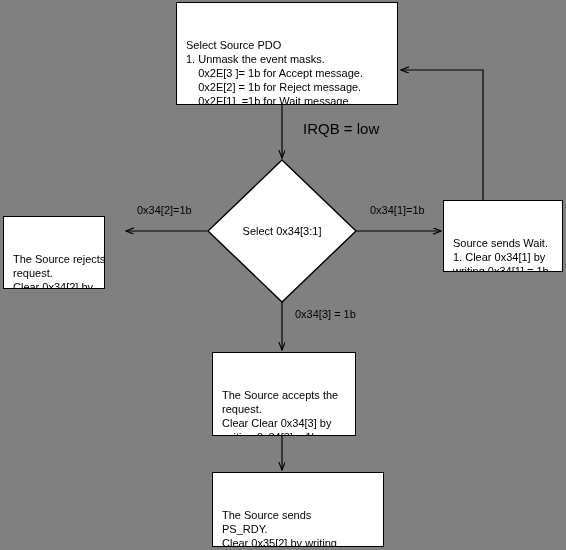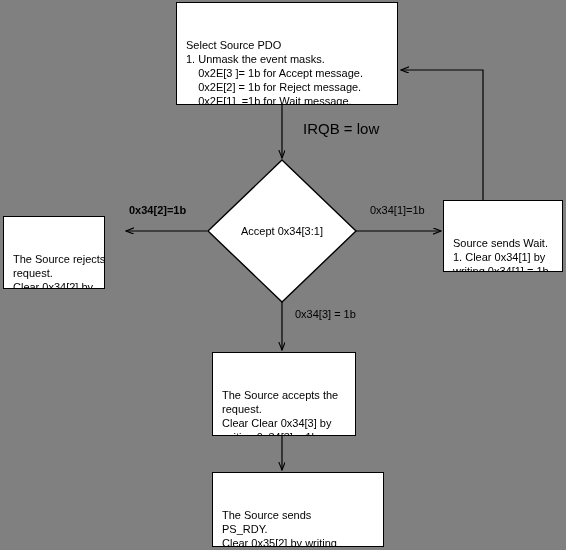--- a/index.html
+++ b/index.html
@@ -105,24 +105,24 @@
 2. Set 0x03[2:0] for the Source PDO.
 3. Set 0x04[7] = 1b to request Source PDO</span>
   </div>
 
   <div class="edge-label big" style="left:303px; top:120px;">IRQB = low</div>
 
   <div class="diamond-wrap" style="left:207px; top:159px; width:150px; height:144px;">
     <svg width="150" height="144" viewBox="0 0 150 144" xmlns="http://www.w3.org/2000/svg">
       <polygon points="75,1 149,72 75,143 1,72" fill="#ffffff" stroke="#000000" stroke-width="1.4"></polygon>
     </svg>
-    <div class="diamond-label">Accept 0x34[3:1]</div>
+    <div class="diamond-label">Select 0x34[3:1]</div>
   </div>
 
-  <div class="edge-label" style="left:129px; top:204px;font-weight:bold;">0x34[2]=1b</div>
+  <div class="edge-label" style="left:137px; top:204px;">0x34[2]=1b</div>
 
   <div class="edge-label" style="left:370px; top:204px;">0x34[1]=1b</div>
 
   <div class="node" style="left:3px; top:216px; width:102px; height:73px;">
     <span class="node-text">The Source rejects the
 request.
 Clear 0x34[2] by
 writing 0x34[2] = 1b</span>
   </div>
 

